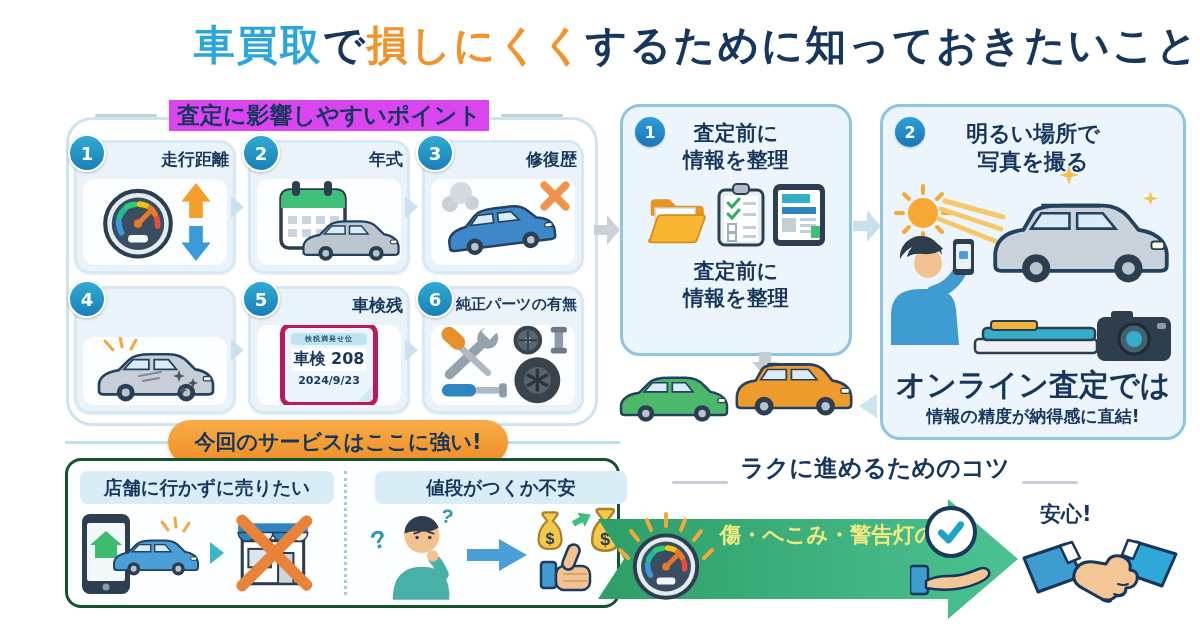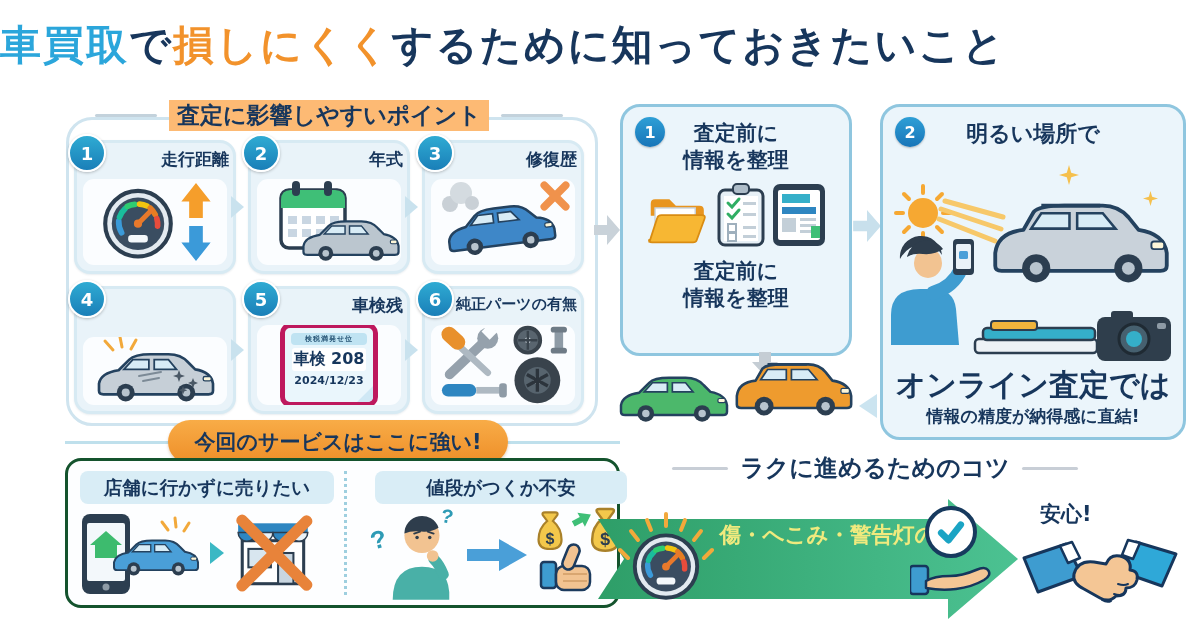--- a/index.html
+++ b/index.html
@@ -1,20 +1,20 @@
 <!DOCTYPE html>
 <html><head>
 <meta charset="utf-8">
 <style>
   html,body{margin:0;padding:0;background:#fff;}
   .canvas{position:relative;width:1200px;height:630px;background:#fff;overflow:hidden;
           font-family:"DejaVu Sans","Liberation Sans",sans-serif;color:#1A3A5F;}
   .abs{position:absolute;}
   
-  .title{top:18px;left:0;width:100%;text-align:left;font-size:41px;font-weight:900;letter-spacing:2px;white-space:nowrap;}
+  .title{top:18px;left:0;width:100%;text-align:right;font-size:41px;font-weight:900;letter-spacing:2px;white-space:nowrap;}
   .t-cyan{color:#2BA6DB;}
   .t-orange{color:#F2922B;}
   .t-navy{color:#17365C;}
   
   .sec-head{display:flex;align-items:center;justify-content:center;gap:12px;font-size:23px;font-weight:900;color:#17365C;}
   .sec-head .rule{height:3px;width:62px;background:#C3D2DC;border-radius:2px;}
   
   .frame{border:3px solid #CFE4EF;border-radius:26px;}
   .grid{display:grid;grid-template-columns:162px 162px 162px;grid-template-rows:134px 128px;column-gap:12px;row-gap:12px;}
   .card{position:relative;background:#E9F3F9;border:3px solid #D7EAF3;border-radius:16px;box-shadow:0 1px 2px rgba(40,80,110,.10);box-sizing:border-box;}
@@ -95,21 +95,21 @@
     </defs>
   </svg>
 
   <div class="abs title">
     <span class="t-cyan">車買取</span><span class="t-navy">で</span><span class="t-orange">損しにくく</span><span class="t-navy">するために知っておきたいこと</span>
   </div>
 
   <div class="abs frame" style="left:66px;top:117px;width:526px;height:303px;"></div>
   <div class="abs sec-head" style="left:66px;top:100px;width:526px;">
     <span class="rule"></span>
-    <span style="background:#fdba74;padding:0 8px;">査定に影響しやすいポイント</span>
+    <span style="background:#d946ef;padding:0 8px;">査定に影響しやすいポイント</span>
     <span class="rule"></span>
   </div>
 
   <div class="abs grid" style="left:74px;top:140px;width:510px;">
 
     <div class="card">
       <div class="badge">1</div>
       <div class="card-title">走行距離</div>
       <div class="card-icon">
         <svg width="82" height="82" viewBox="0 0 100 100">
@@ -197,21 +197,21 @@
       </div>
     </div>
 
     <div class="card">
       <div class="badge">5</div>
       <div class="card-title">車検残</div>
       <div class="card-icon">
         <div style="position:relative;width:98px;height:84px;background:#EAF6FC;border:5px solid #be185d;border-radius:10px;box-sizing:border-box;overflow:hidden;">
           <div style="margin:5px 6px 0;background:#BFE3F2;border-radius:4px;font-size:7px;font-weight:700;color:#2C5A7A;text-align:center;letter-spacing:1px;padding:1px 0;">検税満発せ位</div>
           <div style="margin:3px 7px 0;background:#fff;border-radius:3px;font-size:16px;font-weight:900;color:#16365C;text-align:center;padding:1px 0;">車検 208</div>
-          <div style="margin-top:3px;font-size:11px;font-weight:800;color:#16365C;text-align:center;">2024/12/23</div>
+          <div style="margin-top:3px;font-size:11px;font-weight:800;color:#16365C;text-align:center;">2024/9/23</div>
           <div style="position:absolute;right:0;bottom:0;width:0;height:0;border-left:16px solid transparent;border-bottom:16px solid #CFE8F5;"></div>
         </div>
       </div>
     </div>
 
     <div class="card">
       <div class="badge">6</div>
       <div class="card-title" style="font-size:15px;">純正パーツの有無</div>
       <div class="card-icon">
         <svg width="140" height="84" viewBox="0 0 140 88">
@@ -322,20 +322,21 @@
       <use href="#car-suv"></use>
     </svg>
   <svg class="abs" style="left:857px;top:392px;" width="20" height="28" viewBox="0 0 20 28">
     <polygon points="20,2 2,14 20,26" fill="#CBE4F0"></polygon>
   </svg>
 
   <div class="abs bigbox" style="left:880px;top:104px;width:306px;height:336px;">
     <div class="bb-badge">2</div>
     <div class="bb-title" style="font-size:22px;">
       <div>明るい場所で</div>
+      <div>写真を撮る</div>
     </div>
 
     <svg class="abs" style="left:6px;top:76px;" width="120" height="74" viewBox="0 0 120 74">
       <circle cx="34" cy="30" r="15" fill="#F6A832"></circle>
       <g stroke="#F6A832" stroke-width="4" stroke-linecap="round">
         <line x1="34" y1="10" x2="34" y2="3"></line>
           <line x1="34" y1="50" x2="34" y2="57"></line>
         <line x1="14" y1="30" x2="7" y2="30"></line>
           <line x1="54" y1="30" x2="61" y2="30"></line>
         <line x1="20" y1="16" x2="15" y2="11"></line>
@@ -472,21 +473,21 @@
             <g stroke="#D9A670" stroke-width="2">
                 <line x1="22" y1="24" x2="46" y2="24"></line>
                 <line x1="22" y1="31" x2="46" y2="31"></line>
               </g>
           </g>
         </svg>
       </div>
     </div>
   </div>
 
-  <div class="abs sec-head" style="left:650px;top:452px;width:450px;font-size:24px;">
+  <div class="abs sec-head" style="left:650px;top:452px;width:450px;font-size:24px;align-items:flex-end;">
     <span class="rule" style="background:#C8CED6;width:56px;"></span>
     <span>ラクに進めるためのコツ</span>
     <span class="rule" style="background:#C8CED6;width:56px;"></span>
   </div>
 
   <svg class="abs" style="left:598px;top:496px;" width="420" height="126" viewBox="0 0 420 126">
     <defs>
       <linearGradient id="ggrad" x1="0" y1="0" x2="1" y2="0">
         <stop offset="0" stop-color="#2E9E68"></stop>
           <stop offset="1" stop-color="#4CC292"></stop>

